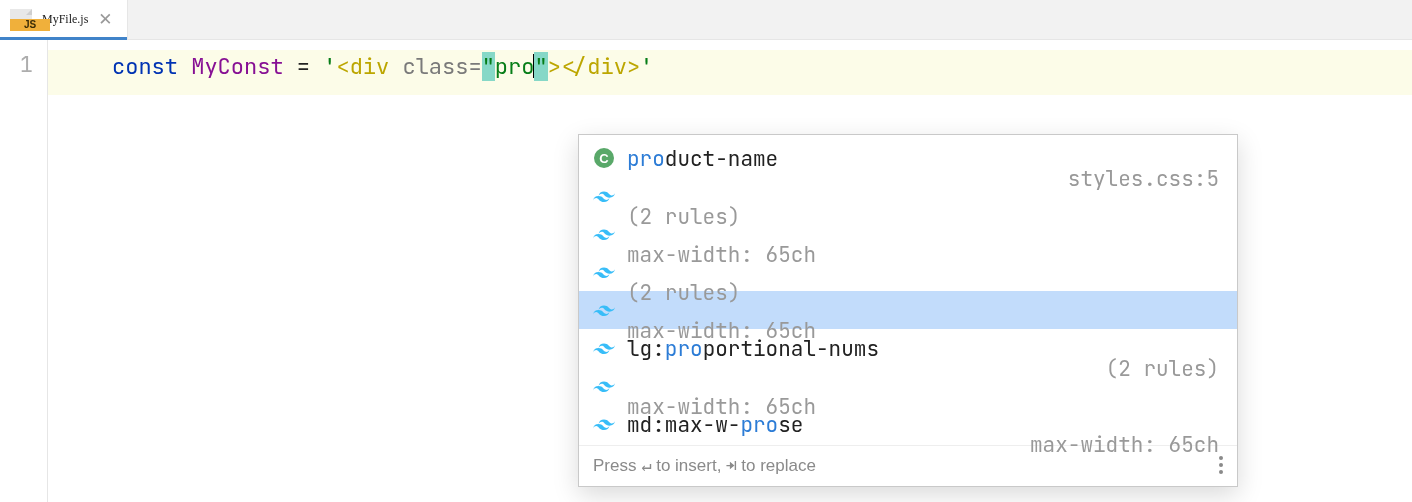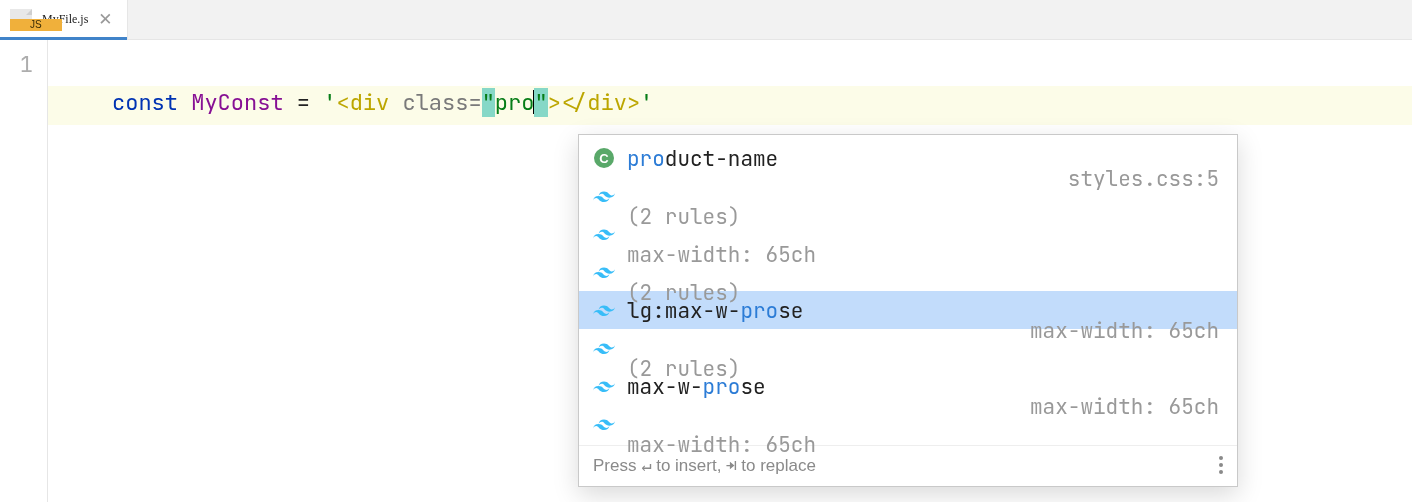--- a/index.html
+++ b/index.html
@@ -68,23 +68,23 @@
     content:"";
     position:absolute; top:0; right:0;
     border-style:solid; border-width:0 0 6px 6px;
     border-color:transparent transparent #cfcfcf transparent;
   }
   .js-icon span{
     background:#f0b03b;
     color:#3a2c06;
     font-family:var(--ui);
     font-size:10px;
-    font-weight:400;
+    font-weight:700;
     line-height:12px;
-    padding:0 20px;
+    padding:0 14px;
   }
   .tab-name { font-family:Liberation Serif, serif; font-size:12px; color:#222; }
   .tab-close { color:#9a9a9a; font-family:var(--ui); font-size:17px; }
 
   
   .editor { display:flex; height:calc(100% - 40px); }
   .gutter {
     width:48px;
     text-align:right;
     padding:10px 14px 0 0;
@@ -93,23 +93,22 @@
     user-select:none;
     background:#fff;
   }
   .code {
     flex:1;
     padding:10px 0 0 0;
     position:relative;
   }
   .codeline {
     background:var(--bg-line);
-    padding:2px 0 8px 64px;
+    padding:2px 0 14px 64px;
     white-space:pre;
-    margin-top:36px;
   }
   .kw{color:var(--kw);} .id{color:var(--ident);} .op{color:#222;}
   .str{color:var(--str);}
   .tag{color:var(--tagcolor);}
   .attrkey{color:#7a7a7a;}
   .bracehl{ background:var(--brace-hl); color:var(--str); padding:0 0; }
   .caret{
     display:inline-block;
     width:2px; height:24px;
     background:var(--caret);
@@ -222,46 +221,46 @@
               </svg>
             </div>
             <div class="row-hint">(2 rules)</div>
           </div>
           <div class="row selected">
             <div class="row-icon tailwind-icon">
               <svg viewBox="0 0 48 28" xmlns="http://www.w3.org/2000/svg">
                 <path fill="#38bdf8" d="M12 14c1.6-6.4 5.6-9.6 12-9.6 9.6 0 10.8 7.2 15.6 8.4 3.2.8 6-1.2 8.4-4.8-1.6 6.4-5.6 9.6-12 9.6-9.6 0-10.8-7.2-15.6-8.4-3.2-.8-6 1.2-8.4 4.8zM0 23.6C1.6 17.2 5.6 14 12 14c9.6 0 10.8 7.2 15.6 8.4 3.2.8 6-1.2 8.4-4.8-1.6 6.4-5.6 9.6-12 9.6-9.6 0-10.8-7.2-15.6-8.4-3.2-.8-6 1.2-8.4 4.8z"></path>
               </svg>
             </div>
-            <div class="row-label"><span class="r">lg:max-w-</span><span class="m">pro</span><span class="r">se</span></div>
-            <div class="row-hint">max-width: 65ch</div>
-          </div>
-          <div class="row">
-            <div class="row-icon tailwind-icon">
-              <svg viewBox="0 0 48 28" xmlns="http://www.w3.org/2000/svg">
-                <path fill="#38bdf8" d="M12 14c1.6-6.4 5.6-9.6 12-9.6 9.6 0 10.8 7.2 15.6 8.4 3.2.8 6-1.2 8.4-4.8-1.6 6.4-5.6 9.6-12 9.6-9.6 0-10.8-7.2-15.6-8.4-3.2-.8-6 1.2-8.4 4.8zM0 23.6C1.6 17.2 5.6 14 12 14c9.6 0 10.8 7.2 15.6 8.4 3.2.8 6-1.2 8.4-4.8-1.6 6.4-5.6 9.6-12 9.6-9.6 0-10.8-7.2-15.6-8.4-3.2-.8-6 1.2-8.4 4.8z"></path>
-              </svg>
-            </div>
+            <div class="row-hint">max-width: 65ch</div>
+          </div>
+          <div class="row">
+            <div class="row-icon tailwind-icon">
+              <svg viewBox="0 0 48 28" xmlns="http://www.w3.org/2000/svg">
+                <path fill="#38bdf8" d="M12 14c1.6-6.4 5.6-9.6 12-9.6 9.6 0 10.8 7.2 15.6 8.4 3.2.8 6-1.2 8.4-4.8-1.6 6.4-5.6 9.6-12 9.6-9.6 0-10.8-7.2-15.6-8.4-3.2-.8-6 1.2-8.4 4.8zM0 23.6C1.6 17.2 5.6 14 12 14c9.6 0 10.8 7.2 15.6 8.4 3.2.8 6-1.2 8.4-4.8-1.6 6.4-5.6 9.6-12 9.6-9.6 0-10.8-7.2-15.6-8.4-3.2-.8-6 1.2-8.4 4.8z"></path>
+              </svg>
+            </div>
+            <div class="row-label"><span class="r">lg:</span><span class="m">pro</span><span class="r">portional-nums</span></div>
             <div class="row-hint">(2 rules)</div>
           </div>
           <div class="row">
             <div class="row-icon tailwind-icon">
               <svg viewBox="0 0 48 28" xmlns="http://www.w3.org/2000/svg">
                 <path fill="#38bdf8" d="M12 14c1.6-6.4 5.6-9.6 12-9.6 9.6 0 10.8 7.2 15.6 8.4 3.2.8 6-1.2 8.4-4.8-1.6 6.4-5.6 9.6-12 9.6-9.6 0-10.8-7.2-15.6-8.4-3.2-.8-6 1.2-8.4 4.8zM0 23.6C1.6 17.2 5.6 14 12 14c9.6 0 10.8 7.2 15.6 8.4 3.2.8 6-1.2 8.4-4.8-1.6 6.4-5.6 9.6-12 9.6-9.6 0-10.8-7.2-15.6-8.4-3.2-.8-6 1.2-8.4 4.8z"></path>
               </svg>
             </div>
-            <div class="row-label"><span class="r">max-w-</span><span class="m">pro</span><span class="r">se</span></div>
-            <div class="row-hint">max-width: 65ch</div>
-          </div>
-          <div class="row">
-            <div class="row-icon tailwind-icon">
-              <svg viewBox="0 0 48 28" xmlns="http://www.w3.org/2000/svg">
-                <path fill="#38bdf8" d="M12 14c1.6-6.4 5.6-9.6 12-9.6 9.6 0 10.8 7.2 15.6 8.4 3.2.8 6-1.2 8.4-4.8-1.6 6.4-5.6 9.6-12 9.6-9.6 0-10.8-7.2-15.6-8.4-3.2-.8-6 1.2-8.4 4.8zM0 23.6C1.6 17.2 5.6 14 12 14c9.6 0 10.8 7.2 15.6 8.4 3.2.8 6-1.2 8.4-4.8-1.6 6.4-5.6 9.6-12 9.6-9.6 0-10.8-7.2-15.6-8.4-3.2-.8-6 1.2-8.4 4.8z"></path>
-              </svg>
-            </div>
+            <div class="row-hint">max-width: 65ch</div>
+          </div>
+          <div class="row">
+            <div class="row-icon tailwind-icon">
+              <svg viewBox="0 0 48 28" xmlns="http://www.w3.org/2000/svg">
+                <path fill="#38bdf8" d="M12 14c1.6-6.4 5.6-9.6 12-9.6 9.6 0 10.8 7.2 15.6 8.4 3.2.8 6-1.2 8.4-4.8-1.6 6.4-5.6 9.6-12 9.6-9.6 0-10.8-7.2-15.6-8.4-3.2-.8-6 1.2-8.4 4.8zM0 23.6C1.6 17.2 5.6 14 12 14c9.6 0 10.8 7.2 15.6 8.4 3.2.8 6-1.2 8.4-4.8-1.6 6.4-5.6 9.6-12 9.6-9.6 0-10.8-7.2-15.6-8.4-3.2-.8-6 1.2-8.4 4.8z"></path>
+              </svg>
+            </div>
+            <div class="row-label"><span class="r">md:max-w-</span><span class="m">pro</span><span class="r">se</span></div>
             <div class="row-hint">max-width: 65ch</div>
           </div>
         </div>
       <div class="popup-footer">
         <div>
           <span>Press </span><span class="kico">↵</span><span> to insert, </span><span class="kico">⇥</span><span> to replace</span>
         </div>
         <div class="kebab">
             <span></span>
             <span></span>

